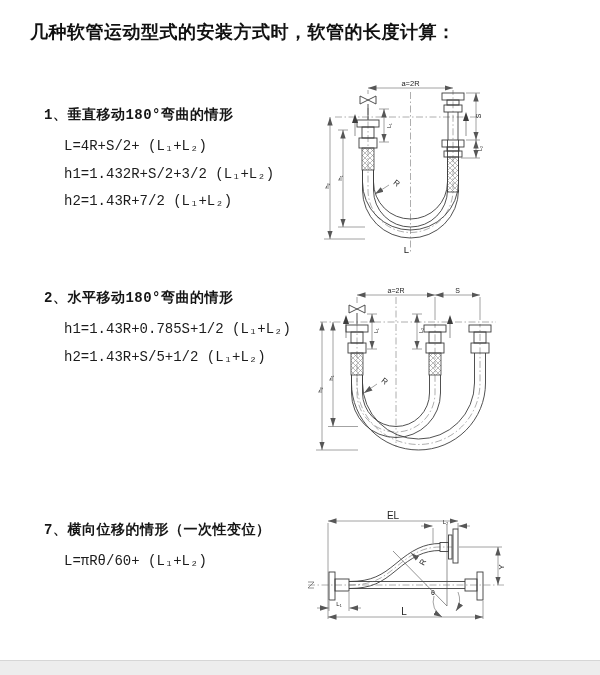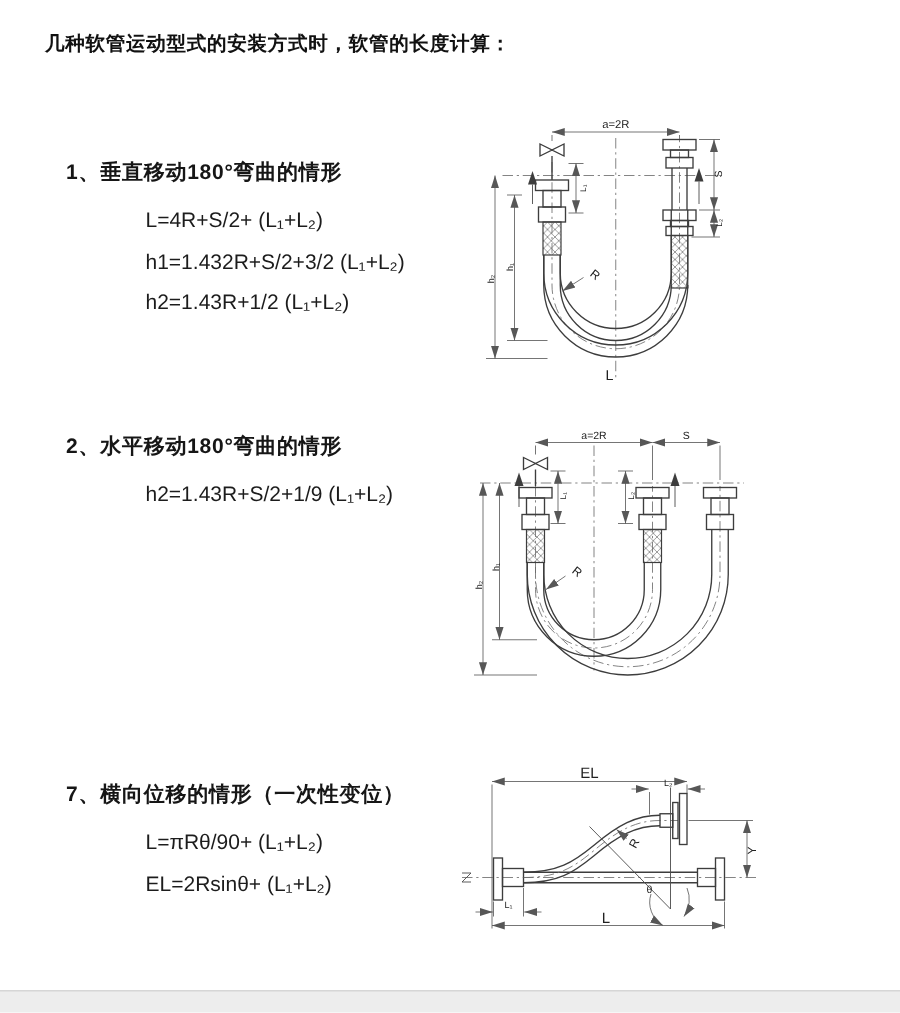--- a/index.html
+++ b/index.html
@@ -4,26 +4,26 @@
 <style>
   html,body{margin:0;padding:0;}
   body{
     width:600px;height:675px;position:relative;overflow:hidden;
     background:#ffffff;
     font-family:"Liberation Sans","DejaVu Sans",sans-serif;
     color:#1c1c1c;
   }
   .title{
     position:absolute;left:30px;top:20px;width:540px;
-    font-size:13px;font-weight:600;letter-spacing:.5px;color:#111;
+    font-size:18px;font-weight:600;letter-spacing:.5px;color:#111;
   }
-  .section{position:absolute;left:44px;}
+  .section{position:absolute;left:44px;font-family:Liberation Mono, monospace;}
   .section .heading{font-size:14px;font-weight:600;color:#161616;letter-spacing:.5px;}
   .section ul{list-style:none;margin:9px 0 0 0;padding:0 0 0 20px;}
-  .section li{font-size:14px;line-height:27.5px;color:#1c1c1c;white-space:nowrap;margin-left:33px;}
+  .section li{font-size:14px;line-height:27.5px;color:#1c1c1c;white-space:nowrap;}
   #sec1{top:106px;}
   #sec2{top:289px;}
   #sec3{top:521px;}
   .diagram{position:absolute;}
   svg text{fill:#222;font-family:"Liberation Sans","DejaVu Sans",sans-serif;}
   .obj{stroke:#3d3d3d;stroke-width:.9;fill:none;}
   .thin{stroke:#4a4a4a;stroke-width:.6;fill:none;}
   .dim{stroke:#575757;stroke-width:.55;fill:none;}
   .cl{stroke:#6a6a6a;stroke-width:.55;fill:none;stroke-dasharray:7 2.5 1.5 2.5;}
   .braid{stroke:#3d3d3d;stroke-width:.8;}
@@ -36,36 +36,36 @@
 </head>
 <body>
 
 <div class="title">几种软管运动型式的安装方式时，软管的长度计算：</div>
 
 <div class="section" id="sec1">
   <div class="heading">1、垂直移动180°弯曲的情形</div>
   <ul>
     <li>L=4R+S/2+ (L₁+L₂)</li>
     <li>h1=1.432R+S/2+3/2 (L₁+L₂)</li>
-    <li>h2=1.43R+1/2 (L₁+L₂)</li>
+    <li>h2=1.43R+7/2 (L₁+L₂)</li>
   </ul>
 </div>
 
 <div class="section" id="sec2">
   <div class="heading">2、水平移动180°弯曲的情形</div>
   <ul>
-    <li>h2=1.43R+S/2+1/9 (L₁+L₂)</li>
+    <li>h1=1.43R+0.785S+1/2 (L₁+L₂)</li>
+    <li>h2=1.43R+S/5+1/2 (L₁+L₂)</li>
   </ul>
 </div>
 
 <div class="section" id="sec3">
   <div class="heading">7、横向位移的情形（一次性变位）</div>
   <ul>
-    <li>L=πRθ/90+ (L₁+L₂)</li>
-    <li>EL=2Rsinθ+ (L₁+L₂)</li>
+    <li>L=πRθ/60+ (L₁+L₂)</li>
   </ul>
 </div>
 
 <svg class="diagram" style="left:310px;top:78px" width="280" height="180" viewBox="0 0 280 180">
   <defs>
     <marker id="ar1" markerUnits="userSpaceOnUse" markerWidth="9" markerHeight="7" refX="8.5" refY="3.5" orient="auto-start-reverse">
       <path d="M0,0.8 L8.5,3.5 L0,6.2 Z" fill="#575757"></path>
     </marker>
     <pattern id="ht1" width="5" height="5" patternUnits="userSpaceOnUse">
       <path d="M0,5 L5,0 M0,0 L5,5" stroke="#7a7a7a" stroke-width="0.5"></path>

